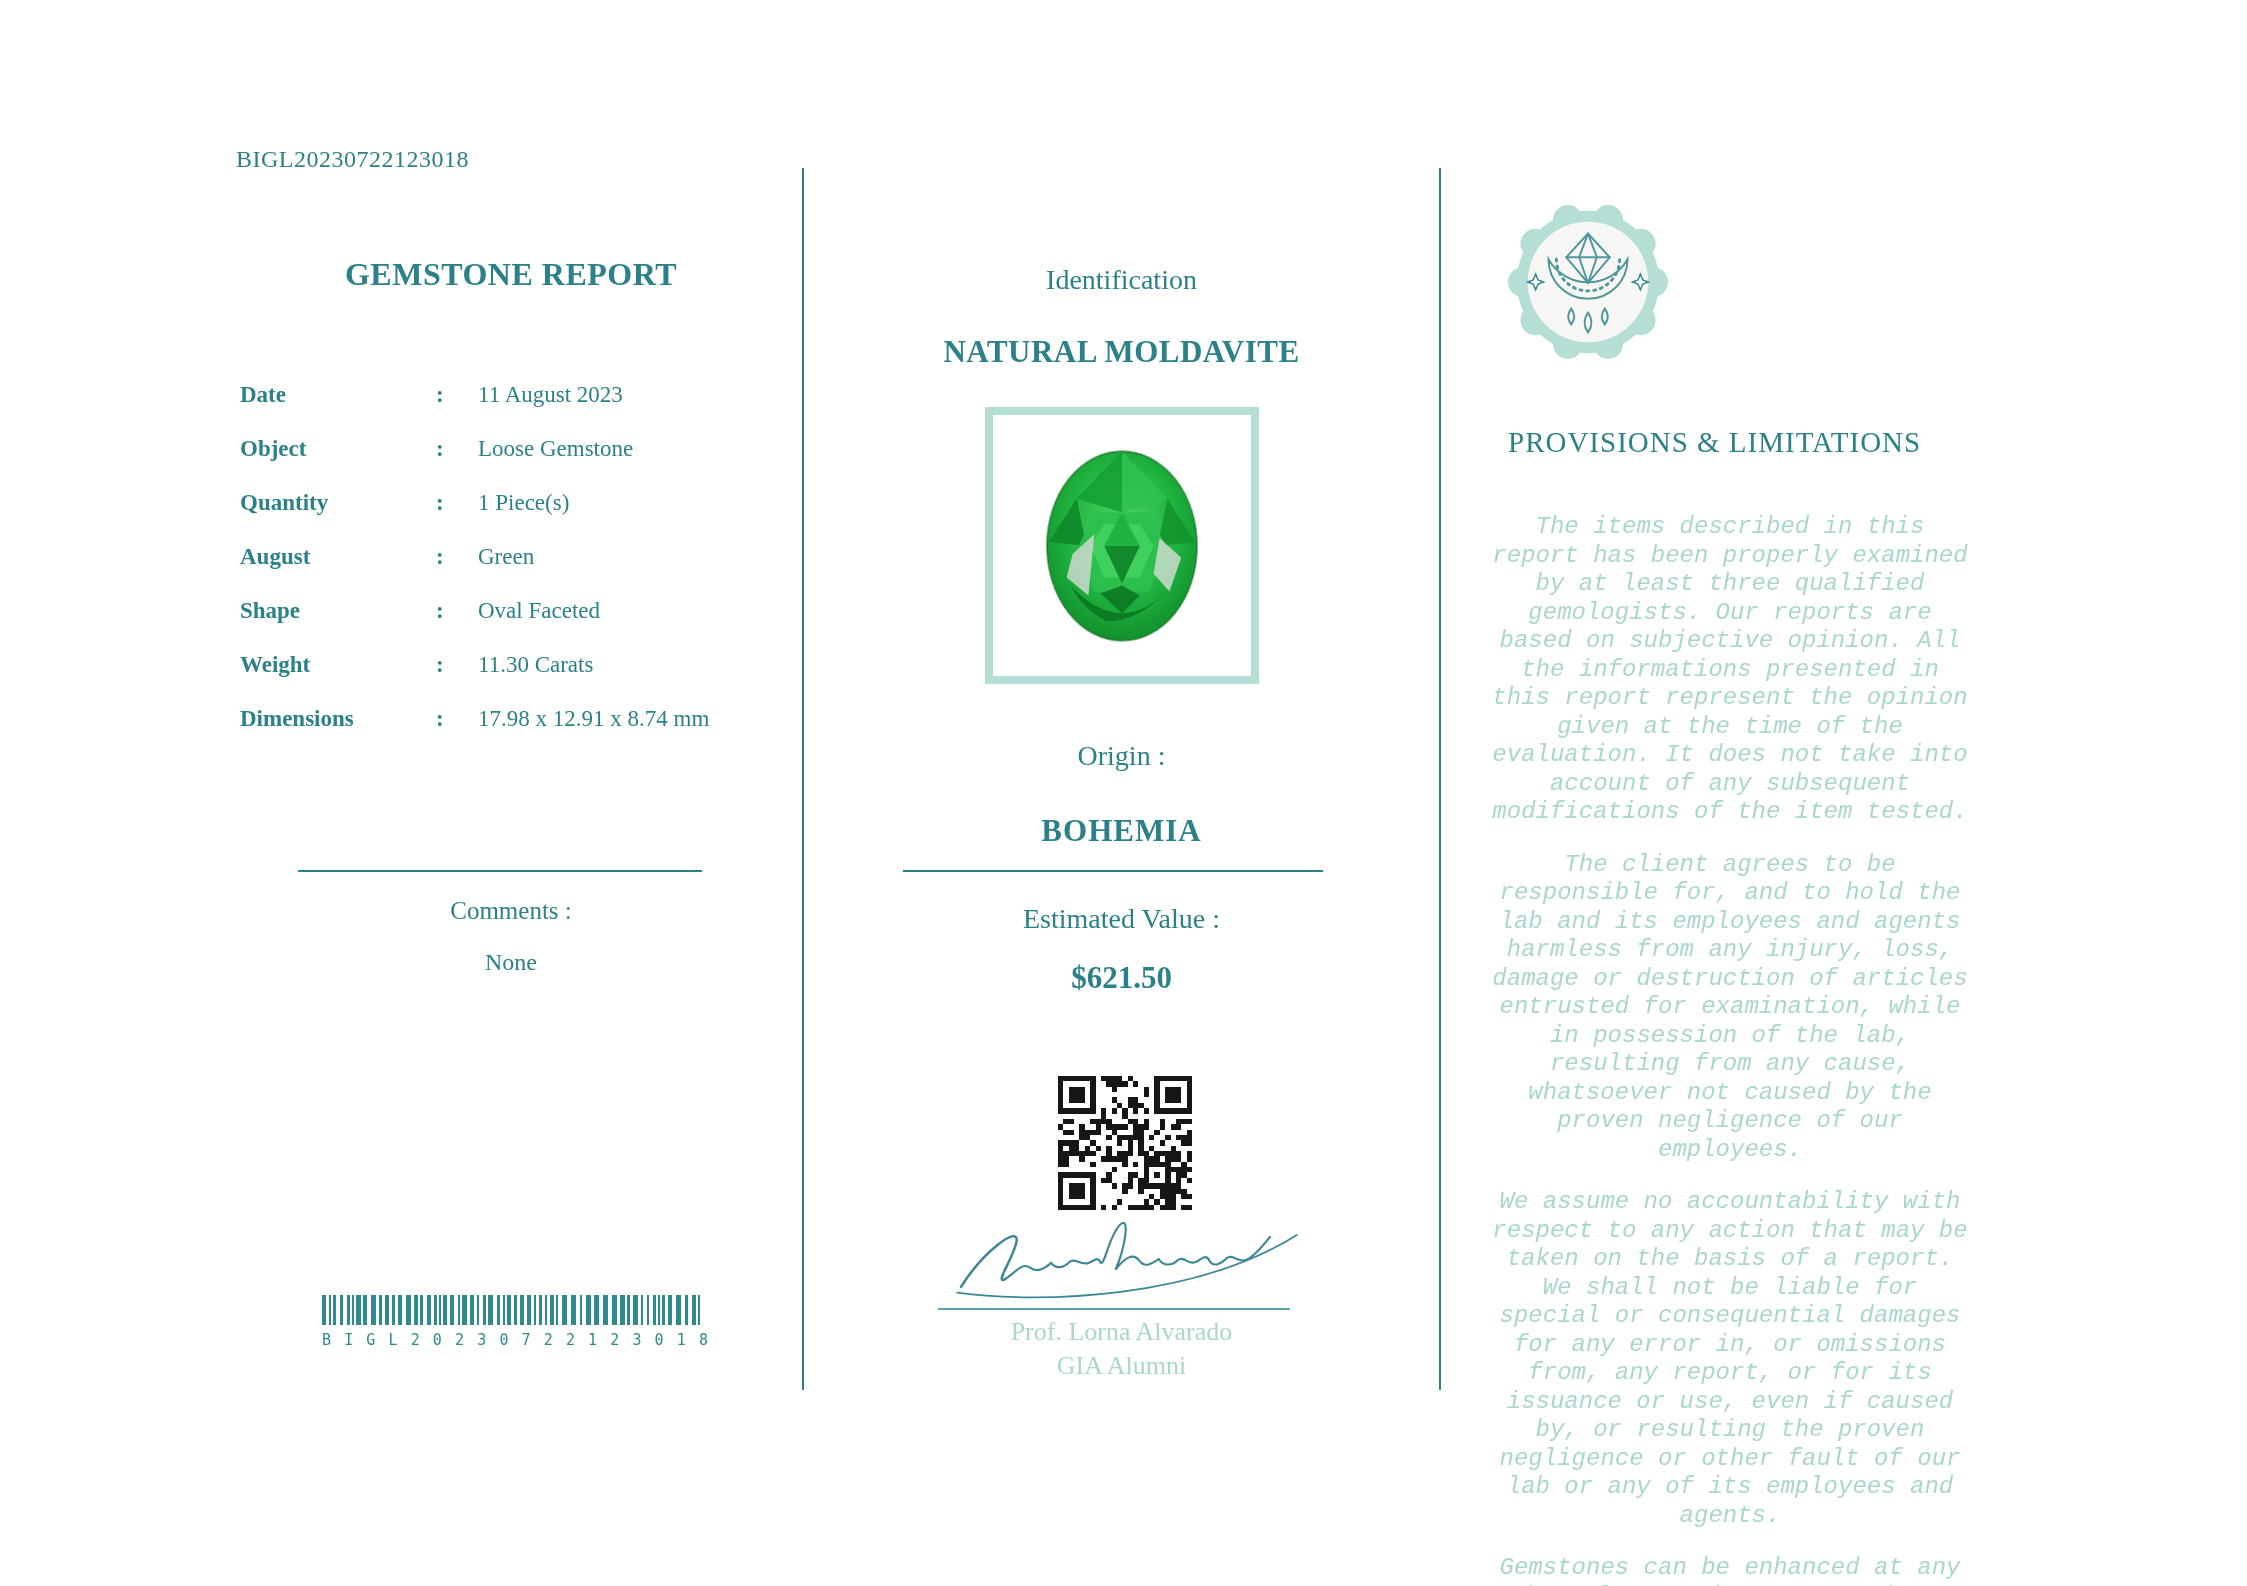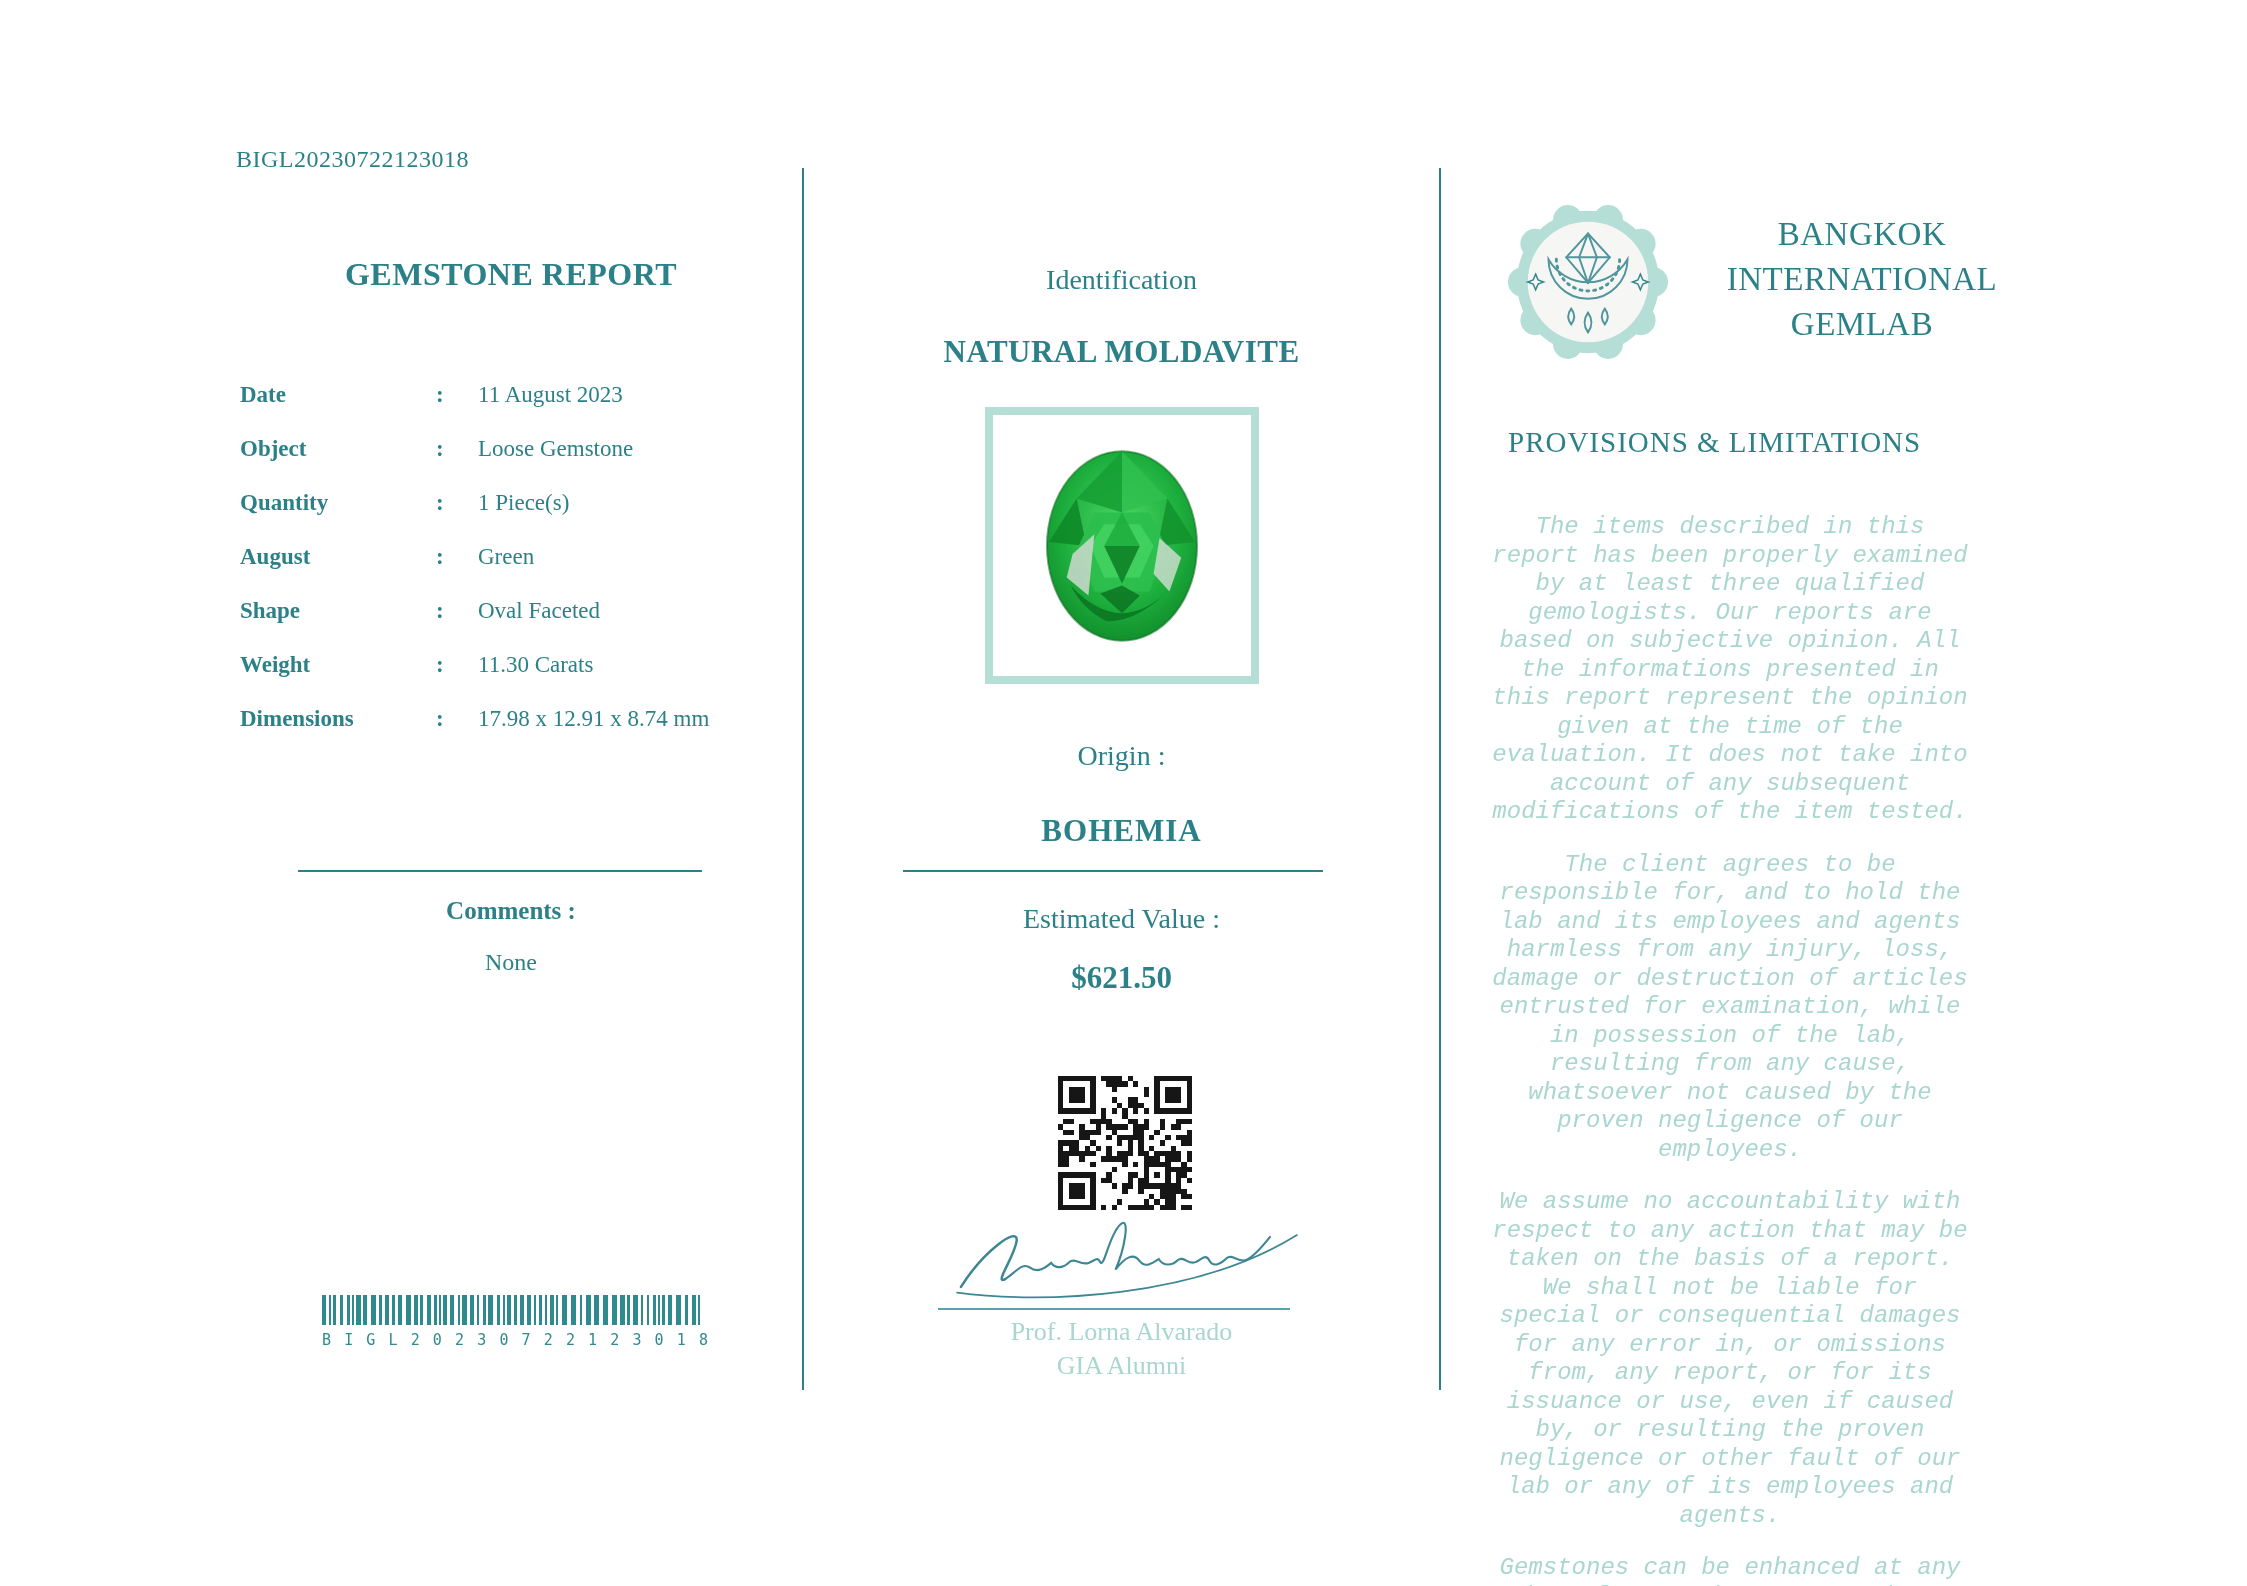--- a/index.html
+++ b/index.html
@@ -15,21 +15,21 @@
 
   
   .left-col-center{left:236px; width:550px;}
   .report-title{top:256px; font-size:32px; font-weight:bold; letter-spacing:0.5px;}
   .fields{left:240px; top:368px; width:520px;}
   .field-row{display:grid; grid-template-columns:176px 22px 1fr; height:54px; align-items:center; font-size:23px;gap:20px;}
   .field-label{font-weight:bold;}
   .field-colon{font-weight:bold;}
   .rule{height:2px; background:#2b8187;}
   .comments-rule{left:298px; top:870px; width:404px;}
-  .comments-label{top:897px; font-size:25px; font-weight:bold;}
+  .comments-label{top:897px; font-size:25px; font-weight:normal;}
   .comments-value{top:949px; font-size:24px;}
 
   .barcode-wrap{left:322px; top:1295px; width:386px;}
   .barcode-chars{display:flex; justify-content:space-between; margin-top:2px;
     font-family:"DejaVu Sans Mono",monospace; font-size:15px; color:#2f8a8e;}
 
   
   .divider{top:168px; height:1222px; width:2px; background:#2b8187;}
   .divider-1{left:802px;}
   .divider-2{left:1439px;}
@@ -584,25 +584,20 @@
         <path d="M68 112 q6 8 0 16 q-6 -8 0 -16 Z"></path>
         <path d="M102 112 q6 8 0 16 q-6 -8 0 -16 Z"></path>
       </g>
       <g stroke="#35868e" stroke-width="1.5" fill="none">
         <path d="M32 77 L34.5 83 L40 85 L34.5 87 L32 93 L29.5 87 L24 85 L29.5 83 Z"></path>
         <path d="M138 77 L140.5 83 L146 85 L140.5 87 L138 93 L135.5 87 L130 85 L135.5 83 Z"></path>
       </g>
     </svg>
   </div>
 
-  <div class="abs lab-name center">
-    <div>BANGKOK</div>
-    <div>INTERNATIONAL</div>
-    <div>GEMLAB</div>
-  </div>
 
   <div class="abs prov-title">PROVISIONS &amp; LIMITATIONS</div>
 
   <div class="abs prov-body center mint-text">
     <p>The items described in this report has been properly examined by at least three qualified gemologists. Our reports are based on subjective opinion. All the informations presented in this report represent the opinion given at the time of the evaluation. It does not take into account of any subsequent modifications of the item tested.</p>
     <p>The client agrees to be responsible for, and to hold the lab and its employees and agents harmless from any injury, loss, damage or destruction of articles entrusted for examination, while in possession of the lab, resulting from any cause, whatsoever not caused by the proven negligence of our employees.</p>
     <p>We assume no accountability with respect to any action that may be taken on the basis of a report. We shall not be liable for special or consequential damages for any error in, or omissions from, any report, or for its issuance or use, even if caused by, or resulting the proven negligence or other fault of our lab or any of its employees and agents.</p>
     <p>Gemstones can be enhanced at any time after action our premises. If there are doubts about an item's current condition, it can be submitted for re-testing.</p>
   </div>
 

